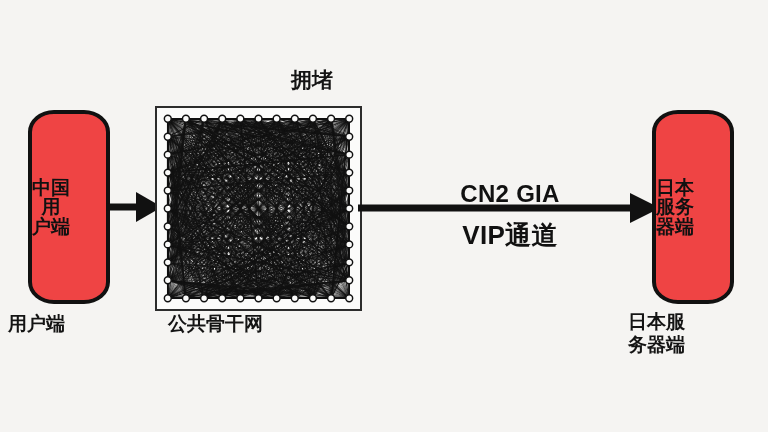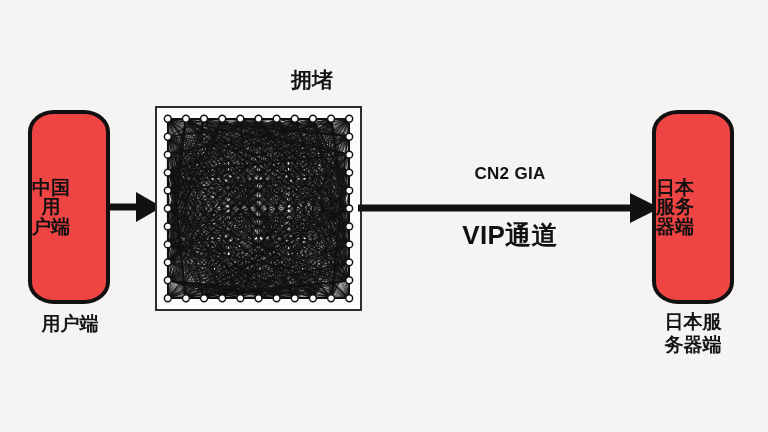--- a/index.html
+++ b/index.html
@@ -43,21 +43,20 @@
   #cylinder-client { left: 28px; top: 110px; width: 82px; height: 194px; }
   #cylinder-server { left: 652px; top: 110px; width: 82px; height: 194px; }
 
   
   .caption {
     position: absolute;
     font-weight: bold;
     font-size: 19px;
     line-height: 1.22;
     color: #141414;
-    text-align: center;
     white-space: pre-line;
   }
   #caption-client  { left: 8px;   top: 312px; width: 124px; }
   #caption-network { left: 168px; top: 312px; width: 180px; }
   #caption-server  { left: 628px; top: 310px; width: 130px; }
 
   
   #label-congestion {
     position: absolute;
     left: 183px;
@@ -100,23 +99,23 @@
   
   .route-label {
     position: absolute;
     text-align: center;
     font-weight: bold;
     color: #111111;
     white-space: nowrap;
   }
   #route-label-top {
     left: 400px;
-    top: 164px;
+    top: 180px;
     width: 220px;
-    font-size: 17px;
+    font-size: 24px;
     letter-spacing: 0.3px;
   }
   #route-label-bottom {
     left: 400px;
     top: 218px;
     width: 220px;
     font-size: 26px;
     letter-spacing: 0.3px;
   }
 </style>
@@ -851,20 +850,21 @@
           <circle cx="48.0" cy="194.0" r="3.5"></circle>
           <circle cx="11.0" cy="47.6" r="3.5"></circle>
           <circle cx="177.5" cy="11.0" r="3.5"></circle>
           <circle cx="196.0" cy="175.7" r="3.5"></circle>
           <circle cx="29.5" cy="194.0" r="3.5"></circle>
           <circle cx="11.0" cy="29.3" r="3.5"></circle>
         </g>
       </svg>
   </div>
 
+  <div class="caption" id="caption-network">公共骨干网</div>
 
   <svg class="arrow-svg" id="arrow-long" viewBox="0 0 302 36">
     <line x1="0" y1="18" x2="276" y2="18" stroke="#111111" stroke-width="7"></line>
     <polygon points="272,3 302,18 272,33" fill="#111111"></polygon>
   </svg>
 
   <div class="route-label" id="route-label-top">CN2 GIA</div>
   <div class="route-label" id="route-label-bottom">VIP通道</div>
 
   <div class="cylinder" id="cylinder-server">

